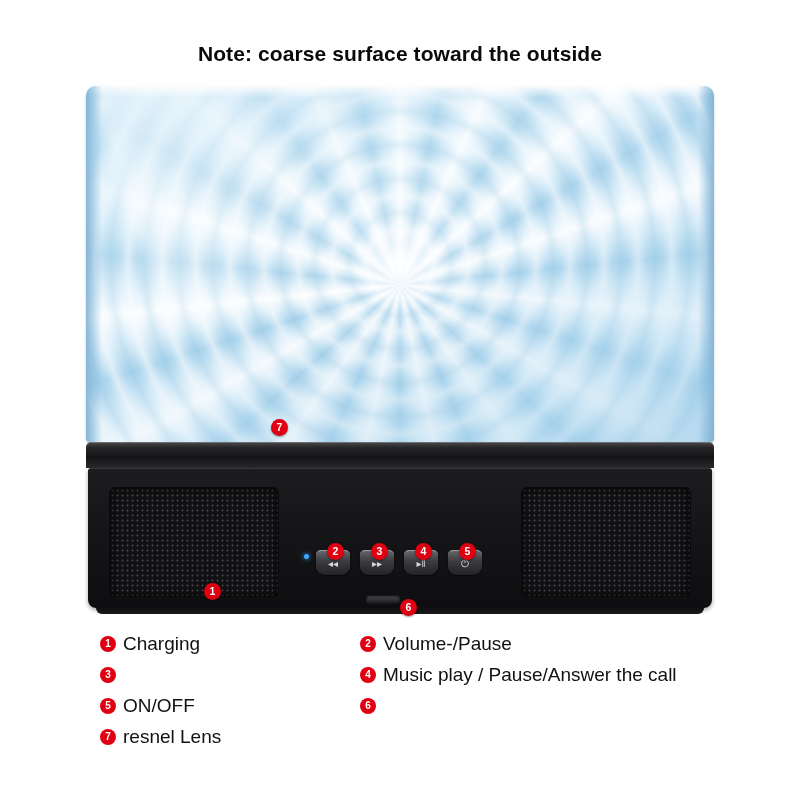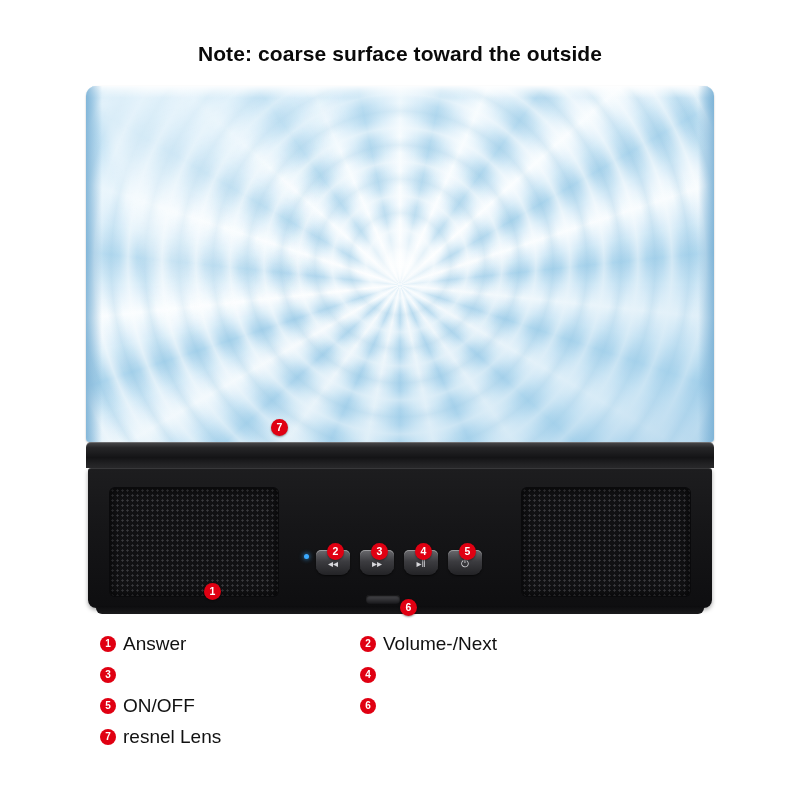--- a/index.html
+++ b/index.html
@@ -316,34 +316,35 @@
   <div class="marker" style="left: 329px; top: 457px;">4</div>
   <div class="marker" style="left: 373px; top: 457px;">5</div>
   <div class="marker" style="left: 314px; top: 513px;">6</div>
 </div>
 
 <div class="legend">
 
   <div class="legend-row">
     <div class="legend-cell col1">
       <span class="legend-bullet">1</span>
-      <span class="legend-text">Answer</span>
+      <span class="legend-text">Charging</span>
     </div>
     <div class="legend-cell col2">
       <span class="legend-bullet">2</span>
-      <span class="legend-text">Volume-/Next</span>
+      <span class="legend-text">Volume-/Pause</span>
     </div>
   </div>
 
   <div class="legend-row">
     <div class="legend-cell col1">
       <span class="legend-bullet">3</span>
     </div>
     <div class="legend-cell col2">
       <span class="legend-bullet">4</span>
+      <span class="legend-text">Music play / Pause/Answer the call</span>
     </div>
   </div>
 
   <div class="legend-row">
     <div class="legend-cell col1">
       <span class="legend-bullet">5</span>
       <span class="legend-text">ON/OFF</span>
     </div>
     <div class="legend-cell col2">
       <span class="legend-bullet">6</span>

